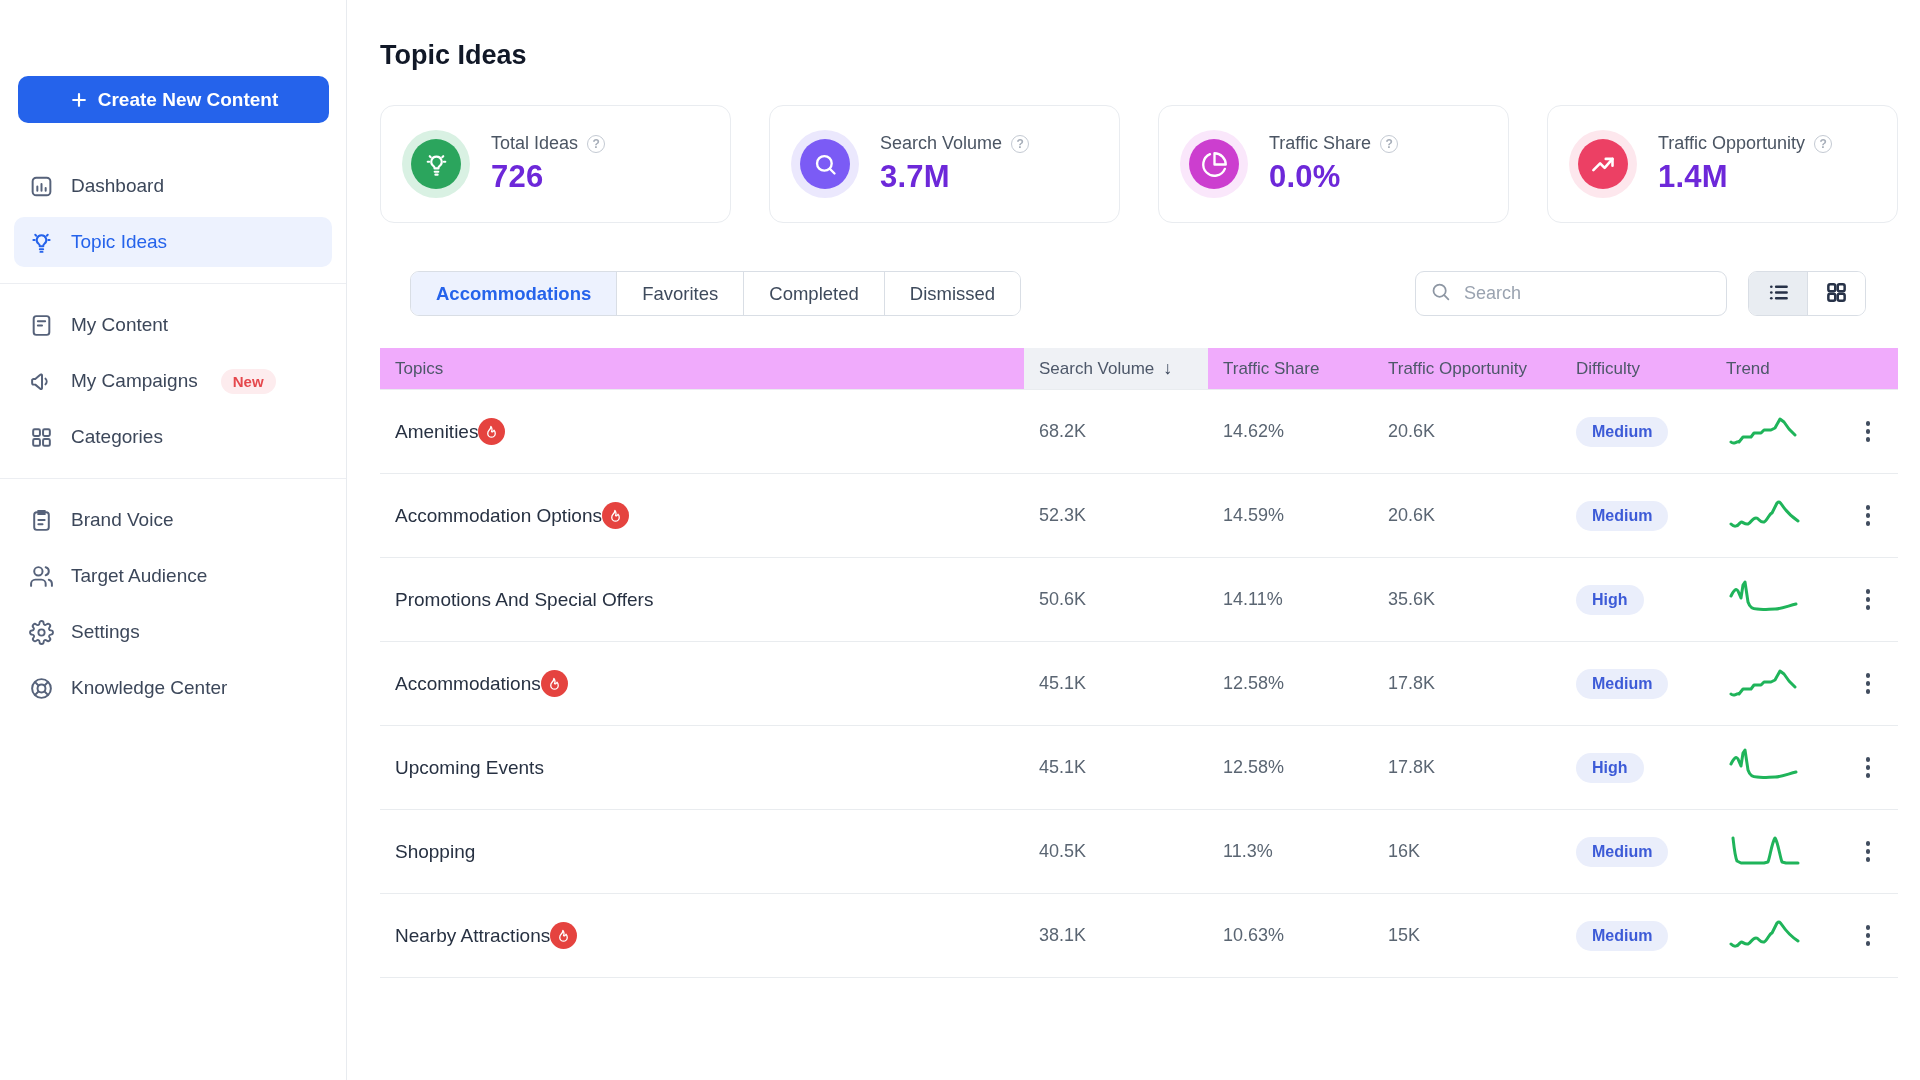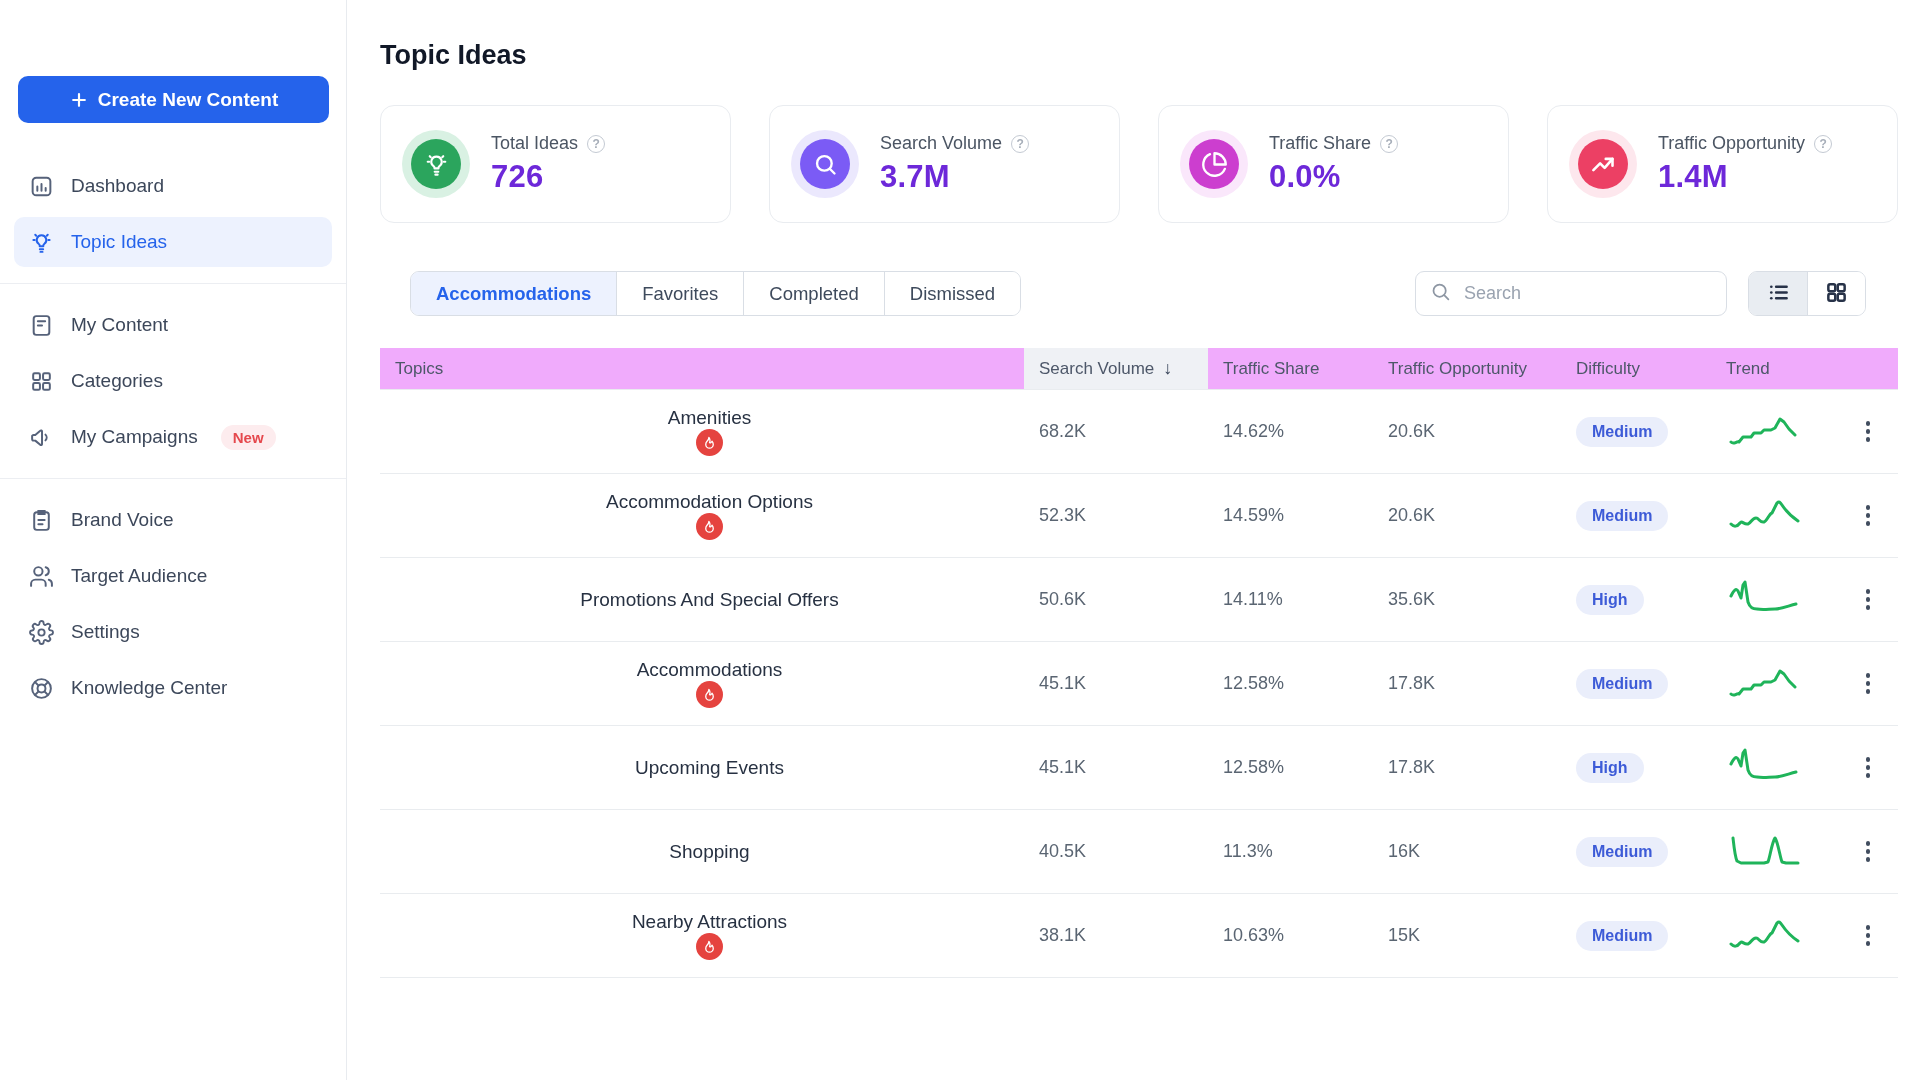--- a/index.html
+++ b/index.html
@@ -62,21 +62,21 @@
 
   
   .table { margin-top:32px; }
   .thead, .trow { display:grid; grid-template-columns:644px 184px 165px 188px 150px 127px 60px; align-items:center; }
   .thead { height:42px; background:#f0abfc; font-size:17px; color:#4D5769; border-bottom:1px solid #E9ECEF; }
   .th { padding-left:15px; height:100%; display:flex; align-items:center; gap:9px; cursor:pointer; }
   .th.sorted { background:#EFF1F5; }
   .sort-icon::after { content:"\2193"; font-size:18px; color:#39455A; }
   .trow { height:84px; border-bottom:1px solid #E9ECEF; background:#fff; }
   .cell { padding-left:15px; font-size:18px; color:#5A6572; }
-  .cell-topic { display:flex; align-items:center; font-size:19px; color:#273142;flex-direction:column; }
+  .cell-topic { display:flex; align-items:center; font-size:19px; color:#273142; }
   .hot-badge { width:27px; height:27px; border-radius:50%; background:var(--hot); color:#fff;
     display:flex; align-items:center; justify-content:center; flex-shrink:0; }
   .hot-badge svg { width:15px; height:15px; }
   .diff-pill { display:inline-block; background:var(--difficulty-bg); color:var(--difficulty-text);
     font-size:16px; font-weight:600; padding:6px 16px; border-radius:999px; }
   .spark { color:var(--positive); display:block; }
   .spark path { fill:none; stroke:currentColor; stroke-width:3; stroke-linecap:round; stroke-linejoin:round; }
   .kebab-cell { display:flex; justify-content:center; padding-left:0; }
   .kebab { display:flex; flex-direction:column; gap:3.5px; align-items:center; justify-content:center;
     width:40px; height:40px; background:none; border:none; cursor:pointer; }
@@ -122,39 +122,39 @@
           <svg viewBox="0 0 24 24" fill="none" stroke="currentColor" stroke-width="1.9" stroke-linecap="round">
             <rect x="4.5" y="3" width="15" height="18" rx="2.5"></rect>
             <path d="M8.5 8h7M8.5 12h4"></path>
           </svg>
         </span>
     <span class="nav-label">My Content</span>
 
   </div>
       <div class="nav-item">
     <span class="nav-icon">
+          <svg viewBox="0 0 24 24" fill="none" stroke="currentColor" stroke-width="1.9" stroke-linecap="round" stroke-linejoin="round">
+            <path d="M3 10.5v3a1.5 1.5 0 0 0 1.5 1.5H6l4.8 4a1 1 0 0 0 1.7-.77V6.27A1 1 0 0 0 10.8 5.5L6 9.5H4.5A1.5 1.5 0 0 0 3 10.5z"></path>
+            <path d="M15.8 9.2a4 4 0 0 1 0 5.6"></path>
+          </svg>
+        </span>
+    <span class="nav-label">My Campaigns</span>
+    <span class="nav-badge">New</span>
+  </div>
+      <div class="nav-item">
+    <span class="nav-icon">
           <svg viewBox="0 0 24 24" fill="none" stroke="currentColor" stroke-width="1.9">
             <rect x="4" y="4" width="6.5" height="6.5" rx="1.4"></rect>
             <rect x="13.5" y="4" width="6.5" height="6.5" rx="1.4"></rect>
             <rect x="4" y="13.5" width="6.5" height="6.5" rx="1.4"></rect>
             <rect x="13.5" y="13.5" width="6.5" height="6.5" rx="1.4"></rect>
           </svg>
         </span>
     <span class="nav-label">Categories</span>
 
-  </div>
-      <div class="nav-item">
-    <span class="nav-icon">
-          <svg viewBox="0 0 24 24" fill="none" stroke="currentColor" stroke-width="1.9" stroke-linecap="round" stroke-linejoin="round">
-            <path d="M3 10.5v3a1.5 1.5 0 0 0 1.5 1.5H6l4.8 4a1 1 0 0 0 1.7-.77V6.27A1 1 0 0 0 10.8 5.5L6 9.5H4.5A1.5 1.5 0 0 0 3 10.5z"></path>
-            <path d="M15.8 9.2a4 4 0 0 1 0 5.6"></path>
-          </svg>
-        </span>
-    <span class="nav-label">My Campaigns</span>
-    <span class="nav-badge">New</span>
   </div>
       <div class="nav-divider"></div>
       <div class="nav-item">
     <span class="nav-icon">
           <svg viewBox="0 0 24 24" fill="none" stroke="currentColor" stroke-width="1.9" stroke-linecap="round">
             <rect x="5" y="4" width="14" height="17" rx="2.5"></rect>
             <path d="M9 2.8h6v3H9z"></path>
             <path d="M9 11.5h6M9 15.5h4"></path>
           </svg>
         </span>

